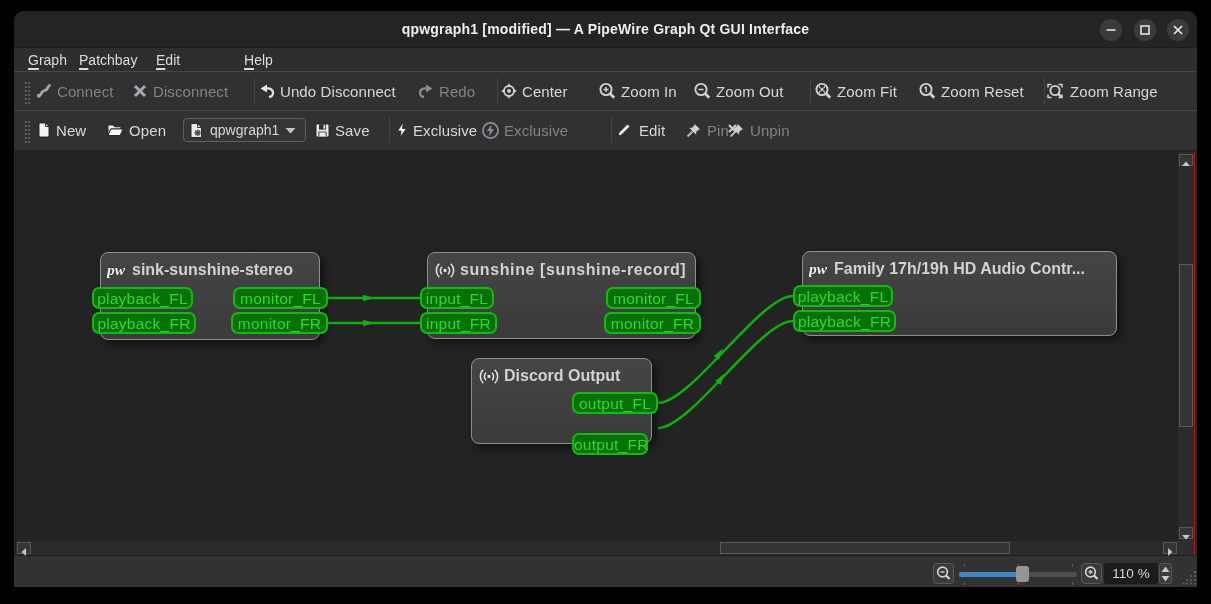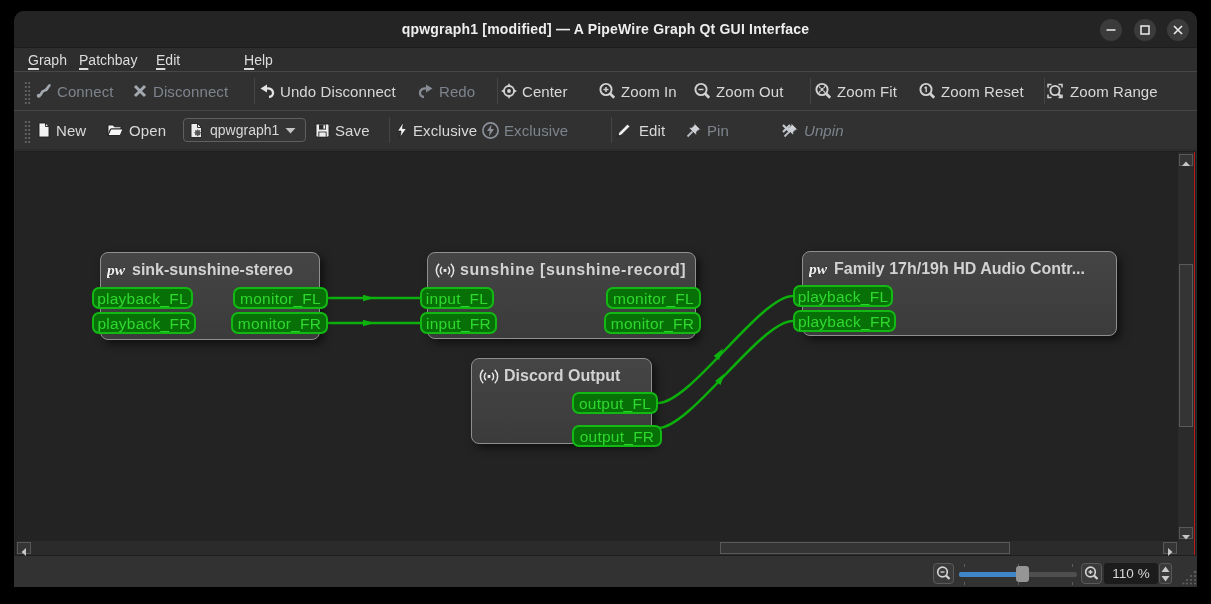--- a/index.html
+++ b/index.html
@@ -234,21 +234,21 @@
         </svg>
       <span class="tlabel">Edit</span>
     </div>
     <div class="titem" style="position:absolute;left:671px;">
       <svg width="18" height="18">
           <path d="M9.5 2.5 L15.5 8.5 L13.5 9 L11.5 11 L11 14 L4 7 L7 6.5 L9 4.5 Z" fill="#cdd1d6" stroke="#4a4a4a" stroke-width="0.9"></path>
           <path d="M7.5 10.5 L2.5 15.5" stroke="#b9bec4" stroke-width="1.8"></path>
         </svg>
       <span class="tlabel dis">Pin</span>
     </div>
-    <div class="titem" style="position:absolute;left:766px;font-style:italic;">
+    <div class="titem" style="position:absolute;left:712px;">
       <svg width="20" height="18">
           <path d="M11.5 2.5 L17.5 8.5 L15.5 9 L13.5 11 L13 14 L6 7 L9 6.5 L11 4.5 Z" fill="#cdd1d6" stroke="#4a4a4a" stroke-width="0.9"></path>
           <path d="M9.5 10.5 L4.5 15.5" stroke="#b9bec4" stroke-width="1.8"></path>
           <path d="M3 4 L10 11 M10 4 L3 11" stroke="#c4c9cf" stroke-width="2.2"></path>
         </svg>
       <span class="tlabel dis">Unpin</span>
     </div>
   </div>
   <div id="scrollarea">
     <div id="canvas">
@@ -288,21 +288,21 @@
       <div class="port" style="left:76px;top:160px;width:104px;">playback_FR</div>
       <div class="port" style="left:217px;top:135px;width:95px;">monitor_FL</div>
       <div class="port" style="left:215px;top:160px;width:97px;">monitor_FR</div>
       <div class="port" style="left:404px;top:135px;width:74px;">input_FL</div>
       <div class="port" style="left:404px;top:160px;width:77px;">input_FR</div>
       <div class="port" style="left:590px;top:135px;width:95px;">monitor_FL</div>
       <div class="port" style="left:588px;top:160px;width:97px;">monitor_FR</div>
       <div class="port" style="left:777px;top:133px;width:100px;">playback_FL</div>
       <div class="port" style="left:777px;top:158px;width:103px;">playback_FR</div>
       <div class="port" style="left:556px;top:240px;width:86px;">output_FL</div>
-      <div class="port" style="left:556px;top:273px;width:90px;">output_FR</div>
+      <div class="port" style="left:556px;top:281px;width:76px;">output_FR</div>
     </div>
     <div id="vscroll">
       <div class="sbtn" style="left:1px;top:2px;width:14px;height:12px;"><svg width="12" height="10">
             <polygon points="6,2.5 2,7 10,7" fill="#c6c6c6"></polygon>
           </svg></div>
       <div class="sbtn" style="left:1px;top:375px;width:14px;height:12px;"><svg width="12" height="10">
             <polygon points="6,7.5 2,3 10,3" fill="#c6c6c6"></polygon>
           </svg></div>
       <div class="sthumb" style="left:1px;top:112px;width:14px;height:163px;"></div>
     </div>

